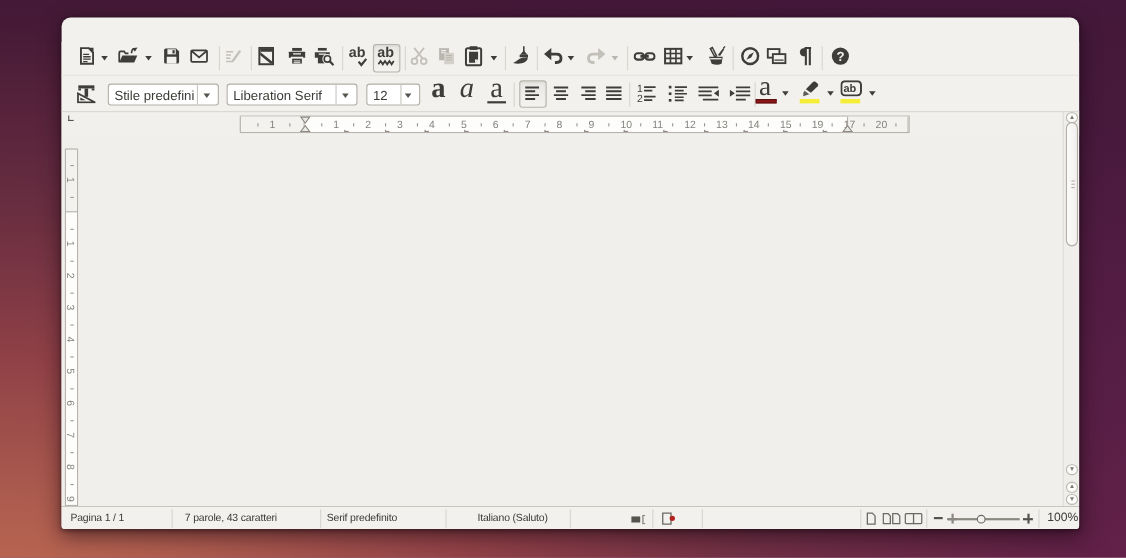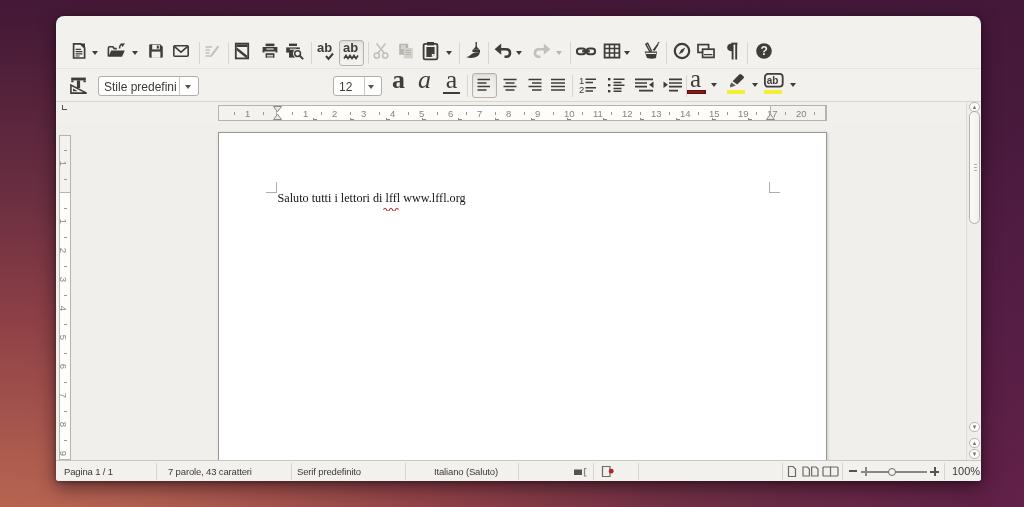--- a/index.html
+++ b/index.html
@@ -255,20 +255,25 @@
     <svg class="icon" style="left:14px;top:8px" width="18" height="17" viewBox="0 0 18 17">
       <rect x="1.2" y="0.6" width="14.6" height="2.8" fill="#3e3d3a"></rect>
       <rect x="1.2" y="3.4" width="2.4" height="1.8" fill="#3e3d3a"></rect>
       <rect x="13.4" y="3.4" width="2.4" height="1.8" fill="#3e3d3a"></rect>
       <rect x="6.9" y="3.4" width="3.2" height="7.6" fill="#3e3d3a"></rect>
       <path d="M0.9 8.0 L0.9 16.1 L16.6 16.1 Z" fill="#f2f1ee" stroke="#3e3d3a" stroke-width="1.6"></path>
       <path d="M3.0 11.6 L3.0 14.2 L7.8 14.2 Z" fill="#3e3d3a"></path>
     </svg>
     <div class="combo" style="left:42px;width:101px">
       <div class="txt">Stile predefini</div>
+      <div class="cbtn" style="width:19px"></div>
+      <div class="arr"></div>
+    </div>
+    <div class="combo" style="left:150px;width:119px">
+      <div class="txt">Liberation Serif</div>
       <div class="cbtn" style="width:19px"></div>
       <div class="arr"></div>
     </div>
     <div class="combo" style="left:277px;width:49px">
       <div class="txt">12</div>
       <div class="cbtn" style="width:17px"></div>
       <div class="arr"></div>
     </div>
 
     <div class="icon" style="left:336px;top:-1px;font-family:'Liberation Serif',serif;font-size:26px;line-height:24px;font-weight:bold;color:#3e3d3a">a</div>
@@ -394,28 +399,20 @@
         <svg width="12" height="16" style="position: absolute; left: 52.5px; top: -1px;">
           <path d="M1.5 1.5 H9.5 L5.5 6.8 Z" fill="#eceae6" stroke="#8d8a84"></path>
           <path d="M1.5 14.5 H9.5 L5.5 9.2 Z" fill="#eceae6" stroke="#8d8a84"></path>
         </svg>
         <svg width="12" height="16" style="position: absolute; left: 545.5px; top: -1px;">
           <path d="M1.5 14.5 H9.5 L5.5 9.2 Z" fill="#eceae6" stroke="#8d8a84"></path>
         </svg>
       </div>
   </div>
   <div id="docarea">
-    <div id="page">
-      <div class="cmark" style="left:47px;top:49px;border-right:1px solid #b0ada7;border-bottom:1px solid #b0ada7;"></div>
-      <div class="cmark" style="left:550px;top:49px;border-left:1px solid #b0ada7;border-bottom:1px solid #b0ada7;"></div>
-      <div id="doctext">Saluto tutti i lettori di lffl www.lffl.org</div>
-      <svg id="squiggle" width="17" height="5">
-          <path d="M0.5 3.8 Q2 0.8 3.5 3.8 T6.5 3.8 T9.5 3.8 T12.5 3.8 T15.5 3.8" fill="none" stroke="#b53329" stroke-width="1.1"></path>
-        </svg>
-    </div>
     <div id="vruler">
         <div class="vm" style="top: -1px; height: 58px;"></div>
         <div class="vnum" style="top: 22px;">1</div>
         <div class="vtick" style="top: 13.5px;"></div>
         <div class="vtick" style="top: 42.5px;"></div>
         <div class="vnum" style="top: 80px;">1</div>
         <div class="vnum" style="top: 109px;">2</div>
         <div class="vnum" style="top: 138px;">3</div>
         <div class="vnum" style="top: 167px;">4</div>
         <div class="vnum" style="top: 196px;">5</div>

